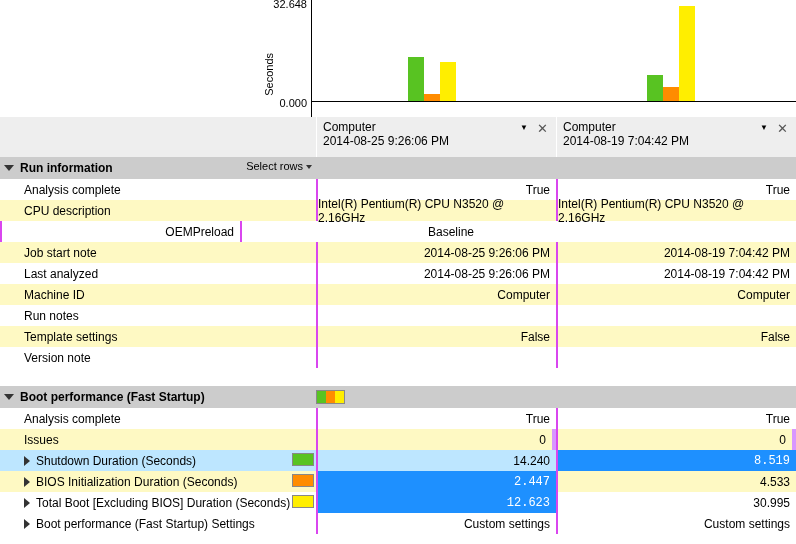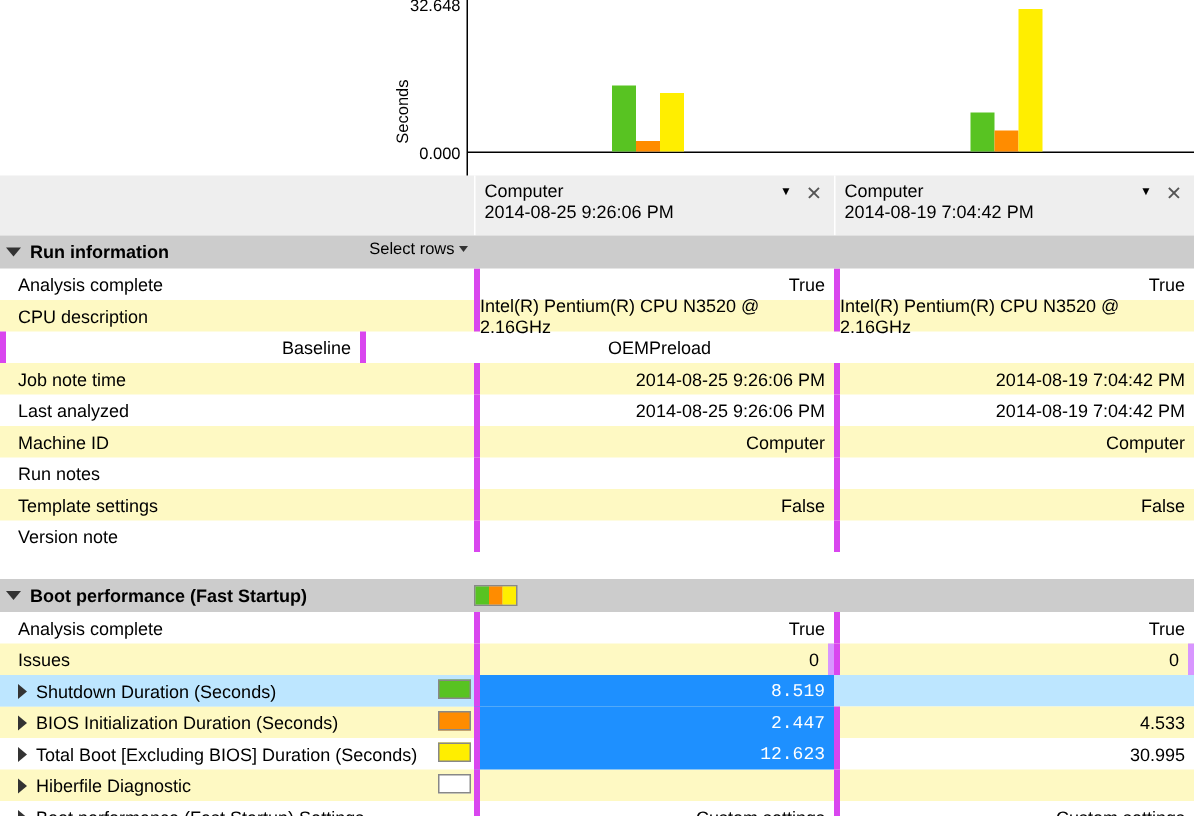--- a/index.html
+++ b/index.html
@@ -121,41 +121,41 @@
     display: flex;
     height: 21px;
     align-items: stretch;
   }
   .row.alt { background: #fef9c3; }
   .label-cell {
     width: 316px;
     flex: 0 0 316px;
     display: flex;
     align-items: center;
-    padding-left: 12px;
+    padding-left: 24px;
     position: relative;
   }
   .label-cell.indent { }
   .label-cell .tri-right { margin-left: 0; }
   .swatch {
     position: absolute;
     right: 2px;
     top: 3px;
     width: 22px;
     height: 13px;
     border: 1px solid #888;
   }
   .val-cell {
     width: 240px;
     flex: 0 0 240px;
     display: flex;
     align-items: center;
     justify-content: flex-end;
     padding-right: 6px;
-    border-left: 4px solid #d946ef;
+    border-left: 2px solid #d946ef;
   }
   .purple-border { border-right: 4px solid #d896ff; }
   .cell-blue { background: #1e90ff; color: #fff; font-family: Liberation Mono, monospace; }
   .row.selected-row { background: #bde6ff; }
   .row.selected-row .label-cell { background: #bde6ff; }
   .gap { height: 18px; }
 </style>
 </head>
 <body>
 
@@ -203,25 +203,25 @@
       <div class="label-cell">Analysis complete</div>
       <div class="val-cell">True</div>
       <div class="val-cell">True</div>
     </div>
     <div class="row alt">
       <div class="label-cell">CPU description</div>
       <div class="val-cell">Intel(R) Pentium(R) CPU  N3520  @ 2.16GHz</div>
       <div class="val-cell">Intel(R) Pentium(R) CPU  N3520  @ 2.16GHz</div>
     </div>
     <div class="row">
+      <div class="val-cell">OEMPreload</div>
       <div class="val-cell">Baseline</div>
-      <div class="val-cell">OEMPreload</div>
-    </div>
-    <div class="row alt">
-      <div class="label-cell">Job note time</div>
+    </div>
+    <div class="row alt">
+      <div class="label-cell">Job start note</div>
       <div class="val-cell">2014-08-25 9:26:06 PM</div>
       <div class="val-cell">2014-08-19 7:04:42 PM</div>
     </div>
     <div class="row">
       <div class="label-cell">Last analyzed</div>
       <div class="val-cell">2014-08-25 9:26:06 PM</div>
       <div class="val-cell">2014-08-19 7:04:42 PM</div>
     </div>
     <div class="row alt">
       <div class="label-cell">Machine ID</div>
@@ -271,49 +271,41 @@
       </div>
       <div class="val-cell purple-border">0</div>
       <div class="val-cell purple-border">0</div>
     </div>
     <div class="row selected-row">
       <div class="label-cell indent">
         <div class="tri-right"></div>
         <span>Shutdown Duration (Seconds)</span>
         <div class="swatch" style="background: rgb(88, 195, 34);"></div>
       </div>
+      <div class="val-cell">14.240</div>
       <div class="val-cell cell-blue">8.519</div>
     </div>
     <div class="row alt">
       <div class="label-cell indent">
         <div class="tri-right"></div>
         <span>BIOS Initialization Duration (Seconds)</span>
         <div class="swatch" style="background: rgb(255, 140, 0);"></div>
       </div>
       <div class="val-cell cell-blue">2.447</div>
       <div class="val-cell">4.533</div>
     </div>
     <div class="row">
       <div class="label-cell indent">
         <div class="tri-right"></div>
         <span>Total Boot [Excluding BIOS] Duration (Seconds)</span>
         <div class="swatch" style="background: rgb(255, 238, 0);"></div>
       </div>
       <div class="val-cell cell-blue">12.623</div>
       <div class="val-cell">30.995</div>
     </div>
-    <div class="row alt">
-      <div class="label-cell indent">
-        <div class="tri-right"></div>
-        <span>Hiberfile Diagnostic</span>
-        <div class="swatch" style="background: rgb(255, 255, 255);"></div>
-      </div>
-      <div class="val-cell"></div>
-      <div class="val-cell"></div>
-    </div>
     <div class="row">
       <div class="label-cell indent">
         <div class="tri-right"></div>
         <span>Boot performance (Fast Startup) Settings</span>
       </div>
       <div class="val-cell">Custom settings</div>
       <div class="val-cell">Custom settings</div>
     </div>
   </div>
 

